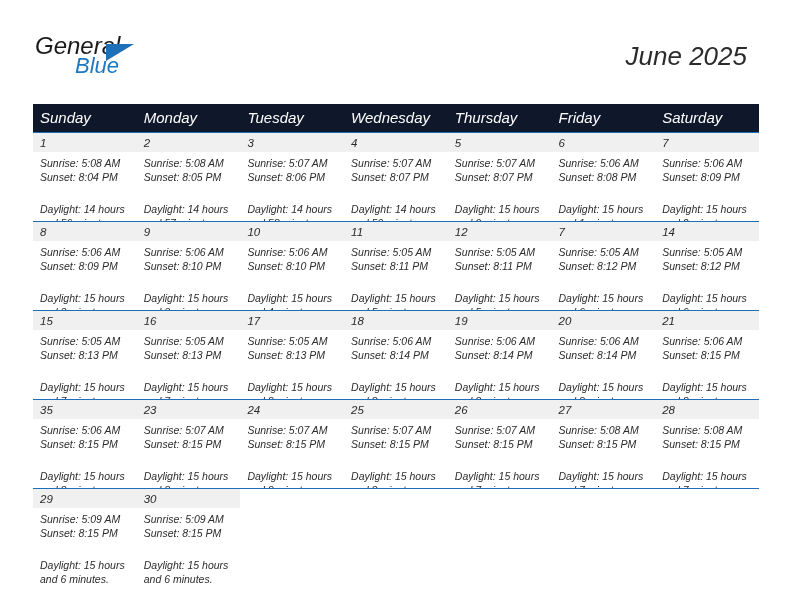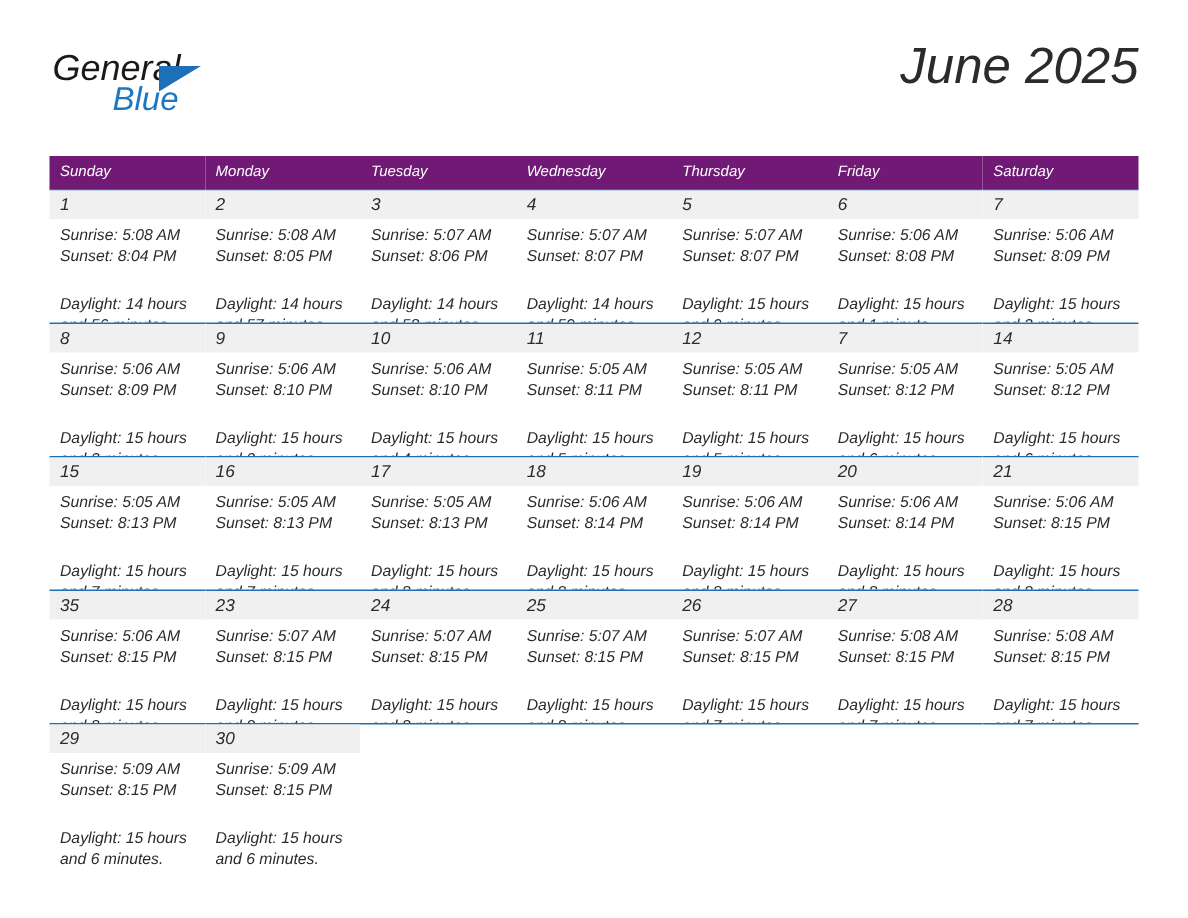--- a/index.html
+++ b/index.html
@@ -67,48 +67,48 @@
     border-bottom: 17px solid transparent;
   }
 
   .title-block {
     position: absolute;
     right: 0;
     top: 0;
     text-align: right;
   }
   .cal-title {
-    font-size: 34px;
+    font-size: 26px;
     line-height: 33px;
     color: #2b2b2b;
     font-weight: normal;
-    margin: 0;
+    margin: 12px;
     white-space: nowrap;
   }
   .cal-subtitle {
     font-size: 14px;
     line-height: 20px;
     color: #2b2b2b;
     margin: 5px 0 0 0;
     white-space: nowrap;
   }
 
   
   .calendar {
     position: absolute;
     left: 33px;
     top: 104px;
     width: 726px;
     border-collapse: collapse;
     table-layout: fixed;
   }
   .calendar th {
-    background: #701a75;
+    background: #0f172a;
     color: #ffffff;
-    font-size: 10px;
+    font-size: 15px;
     font-weight: normal;
     text-align: left;
     padding: 5px 0 6px 7px;
     height: 11px;
     border: none;
   }
   .calendar td {
     vertical-align: top;
     padding: 0;
     border: none;

